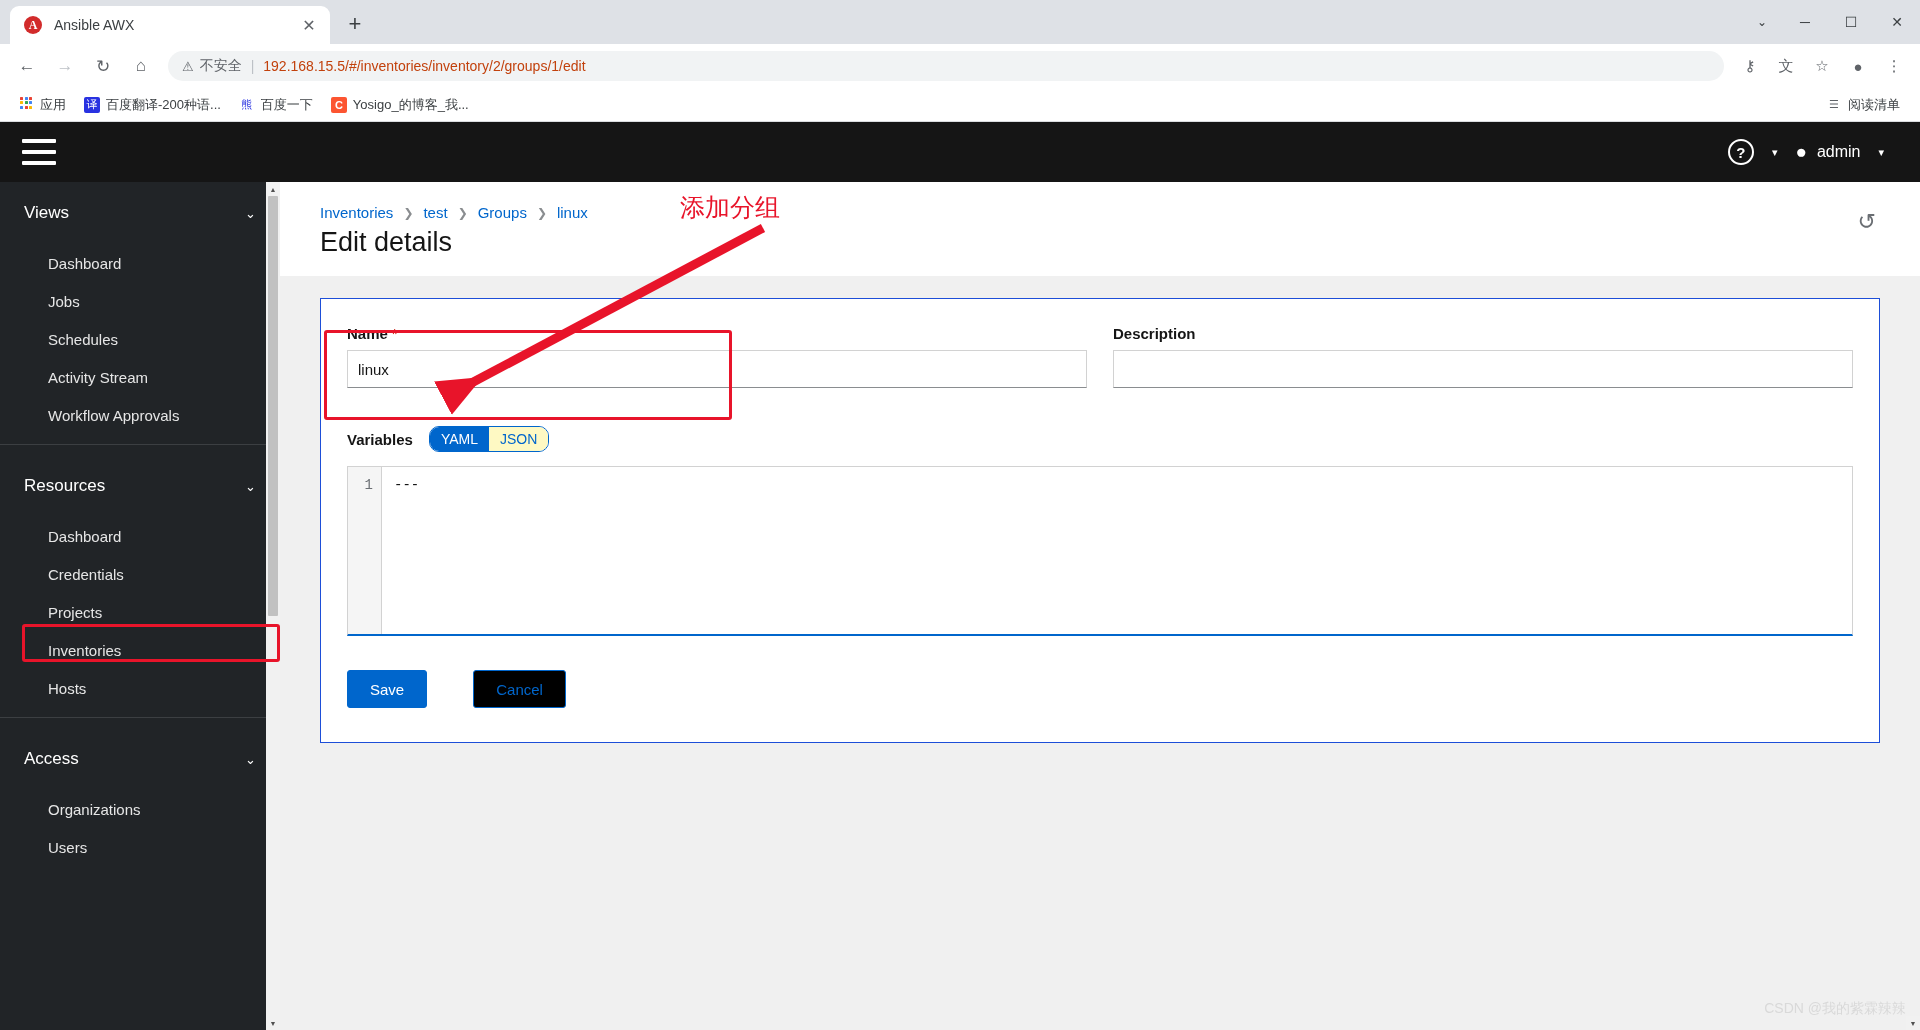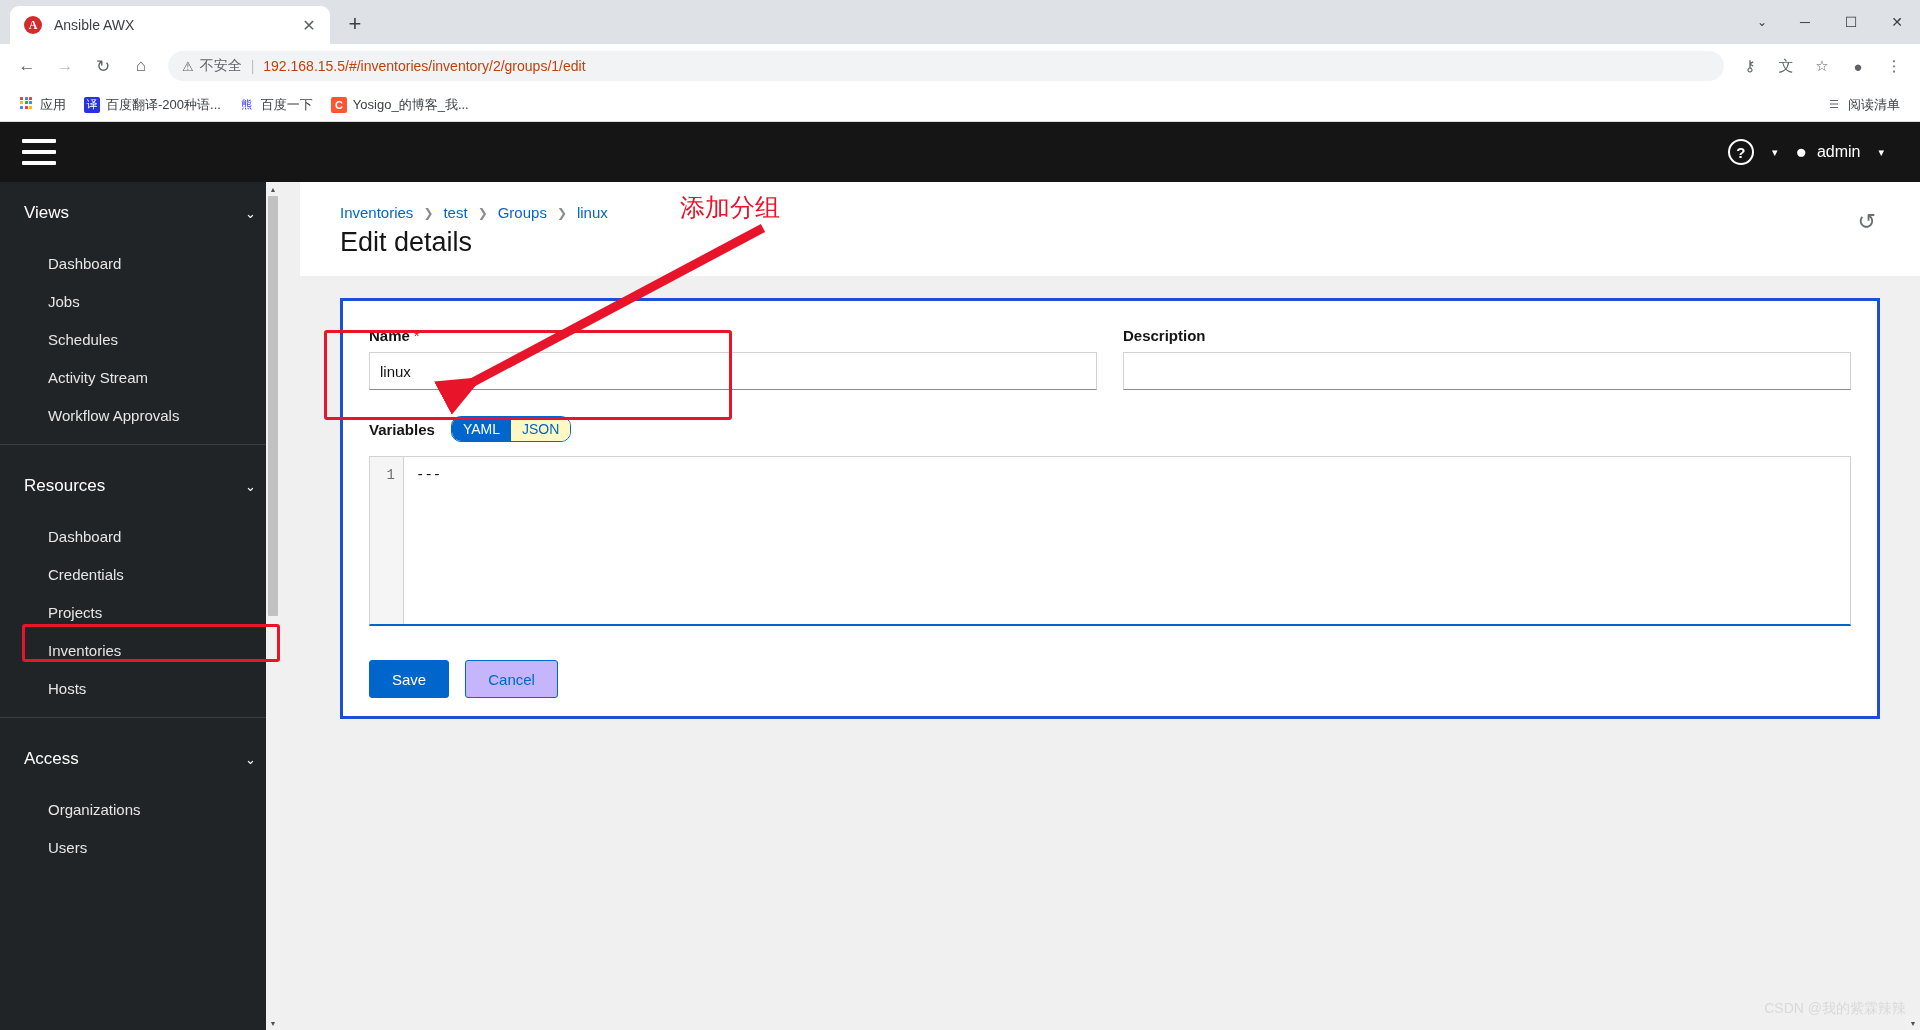--- a/index.html
+++ b/index.html
@@ -115,21 +115,21 @@
   .hdr-circle {
     width: 26px; height: 26px; border-radius: 50%;
     border: 2px solid #fff; color: #fff;
     display: flex; align-items: center; justify-content: center;
     font-size: 15px; font-weight: bold;
   }
   .hdr-caret { color: #fff; font-size: 11px; padding: 0 14px; }
   .hdr-user { display: flex; align-items: center; gap: 10px; color: #fff; font-size: 16px; }
   .user-ico { font-size: 19px; }
 
-  .awx-body { flex: 1; display: flex; min-height: 0; gap: 20px; }
+  .awx-body { flex: 1; display: flex; min-height: 0; }
 
   
   .sidebar {
     width: 280px; flex: 0 0 280px; background: #212427;
     color: #fff; overflow: hidden; position: relative;
   }
   .nav-group-title {
     display: flex; align-items: center; padding: 0 24px;
     height: 62px; font-size: 17px; color: #fff;
   }
@@ -164,34 +164,34 @@
   .crumb-link { color: #0066cc; }
   .crumb-sep { margin: 0 10px; color: #8a8d90; font-size: 12px; }
   .crumb-cur { color: #0066cc; }
   .page-title { font-size: 27px; color: #151515; margin-top: 6px; font-weight: 400; }
   .history-ico {
     position: absolute; right: 44px; top: 27px;
     font-size: 22px; color: #6a6e73;
   }
 
   .card-wrap { padding: 22px 40px 0 40px; flex: 1; min-height: 0; }
-  .card { background: #fff; border: 3px solid #1d4ed8; padding: 26px 26px 18px 26px; }
+  .card { background: #fff; border: 1px solid #1d4ed8; padding: 26px 26px 34px 26px; }
 
   .form-row { display: flex; gap: 26px; }
   .field { flex: 1; min-width: 0; }
   .field-label { font-size: 15px; color: #151515; font-weight: bold; margin-bottom: 8px; }
   .req { color: #c9190b; font-weight: normal; margin-left: 4px; }
   .text-input {
     width: 100%; height: 38px; border: 1px solid #d2d2d2;
     border-bottom: 1px solid #8a8d90;
     padding: 0 10px; font-size: 15px; color: #151515;
     font-family: "Liberation Sans", sans-serif; background: #fff;
   }
 
-  .vars-row { display: flex; align-items: center; gap: 16px; margin-top: 26px; }
+  .vars-row { display: flex; align-items: center; gap: 16px; margin-top: 38px; }
   .vars-label { font-size: 15px; color: #151515; font-weight: bold; }
   .seg { display: flex; border: 1px solid #0066cc; border-radius: 10px; overflow: hidden; }
   .seg-btn { padding: 4px 11px; font-size: 14px; background: #fef9c3; color: #0066cc; }
   .seg-btn.active { background: #0066cc; color: #fff; }
 
   .editor {
     margin-top: 14px; border: 1px solid #d2d2d2;
     border-bottom: 2px solid #0066cc;
     height: 170px; display: flex; background: #fff;
   }
@@ -207,21 +207,21 @@
     color: #151515; white-space: pre;
   }
 
   .btn-row { display: flex; gap: 16px; margin-top: 34px; }
   .btn {
     height: 38px; padding: 0 22px; font-size: 15px; border-radius: 3px;
     display: flex; align-items: center; justify-content: center;
     font-family: "Liberation Sans", sans-serif;
   }
   .btn-primary { background: #0066cc; color: #fff; border: 1px solid #0066cc; }
-  .btn-link { background: #c4b5fd; color: #0066cc; border: 1px solid #0066cc; }
+  .btn-link { background: #000000; color: #0066cc; border: 1px solid #0066cc; margin-left: 30px; }
 
   
   .anno-box-name {
     position: absolute; left: 324px; top: 330px;
     width: 408px; height: 90px;
     border: 3px solid #e8142a; border-radius: 3px;
     pointer-events: none; z-index: 40;
   }
   .anno-box-inv {
     position: absolute; left: 22px; top: 624px;

